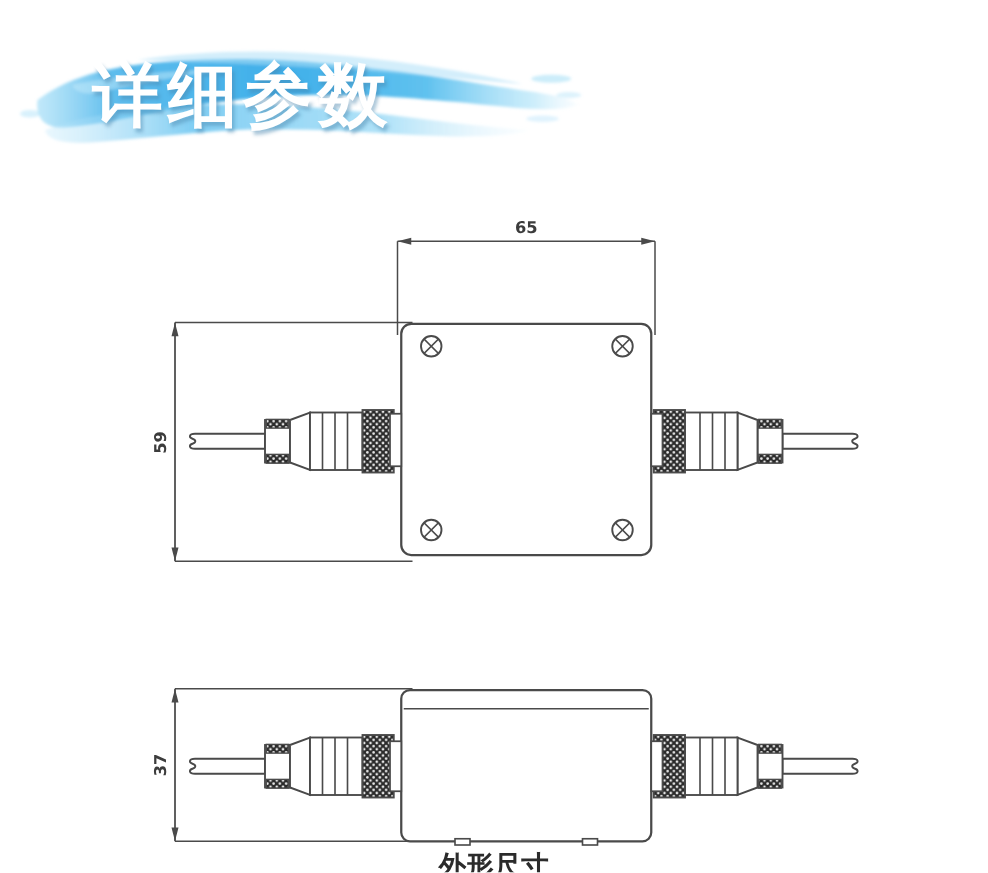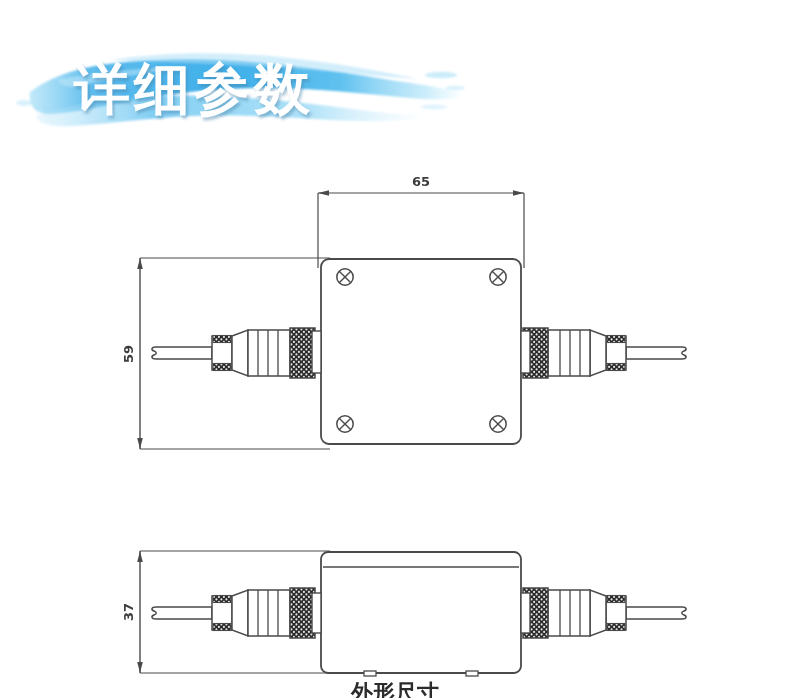--- a/index.html
+++ b/index.html
@@ -13,21 +13,21 @@
     height: 698px;
     position: relative;
     overflow: hidden;
     font-family: "DejaVu Sans", "Liberation Sans", sans-serif;
   }
 
   
   #banner-wrap {
     position: absolute;
     left: 0;
-    top: 30px;
+    top: 18px;
     width: 470px;
     height: 110px;
     text-align: center;
   }
   #banner-svg {
     position: absolute;
     left: 0;
     top: 0;
   }
   #banner-title {

